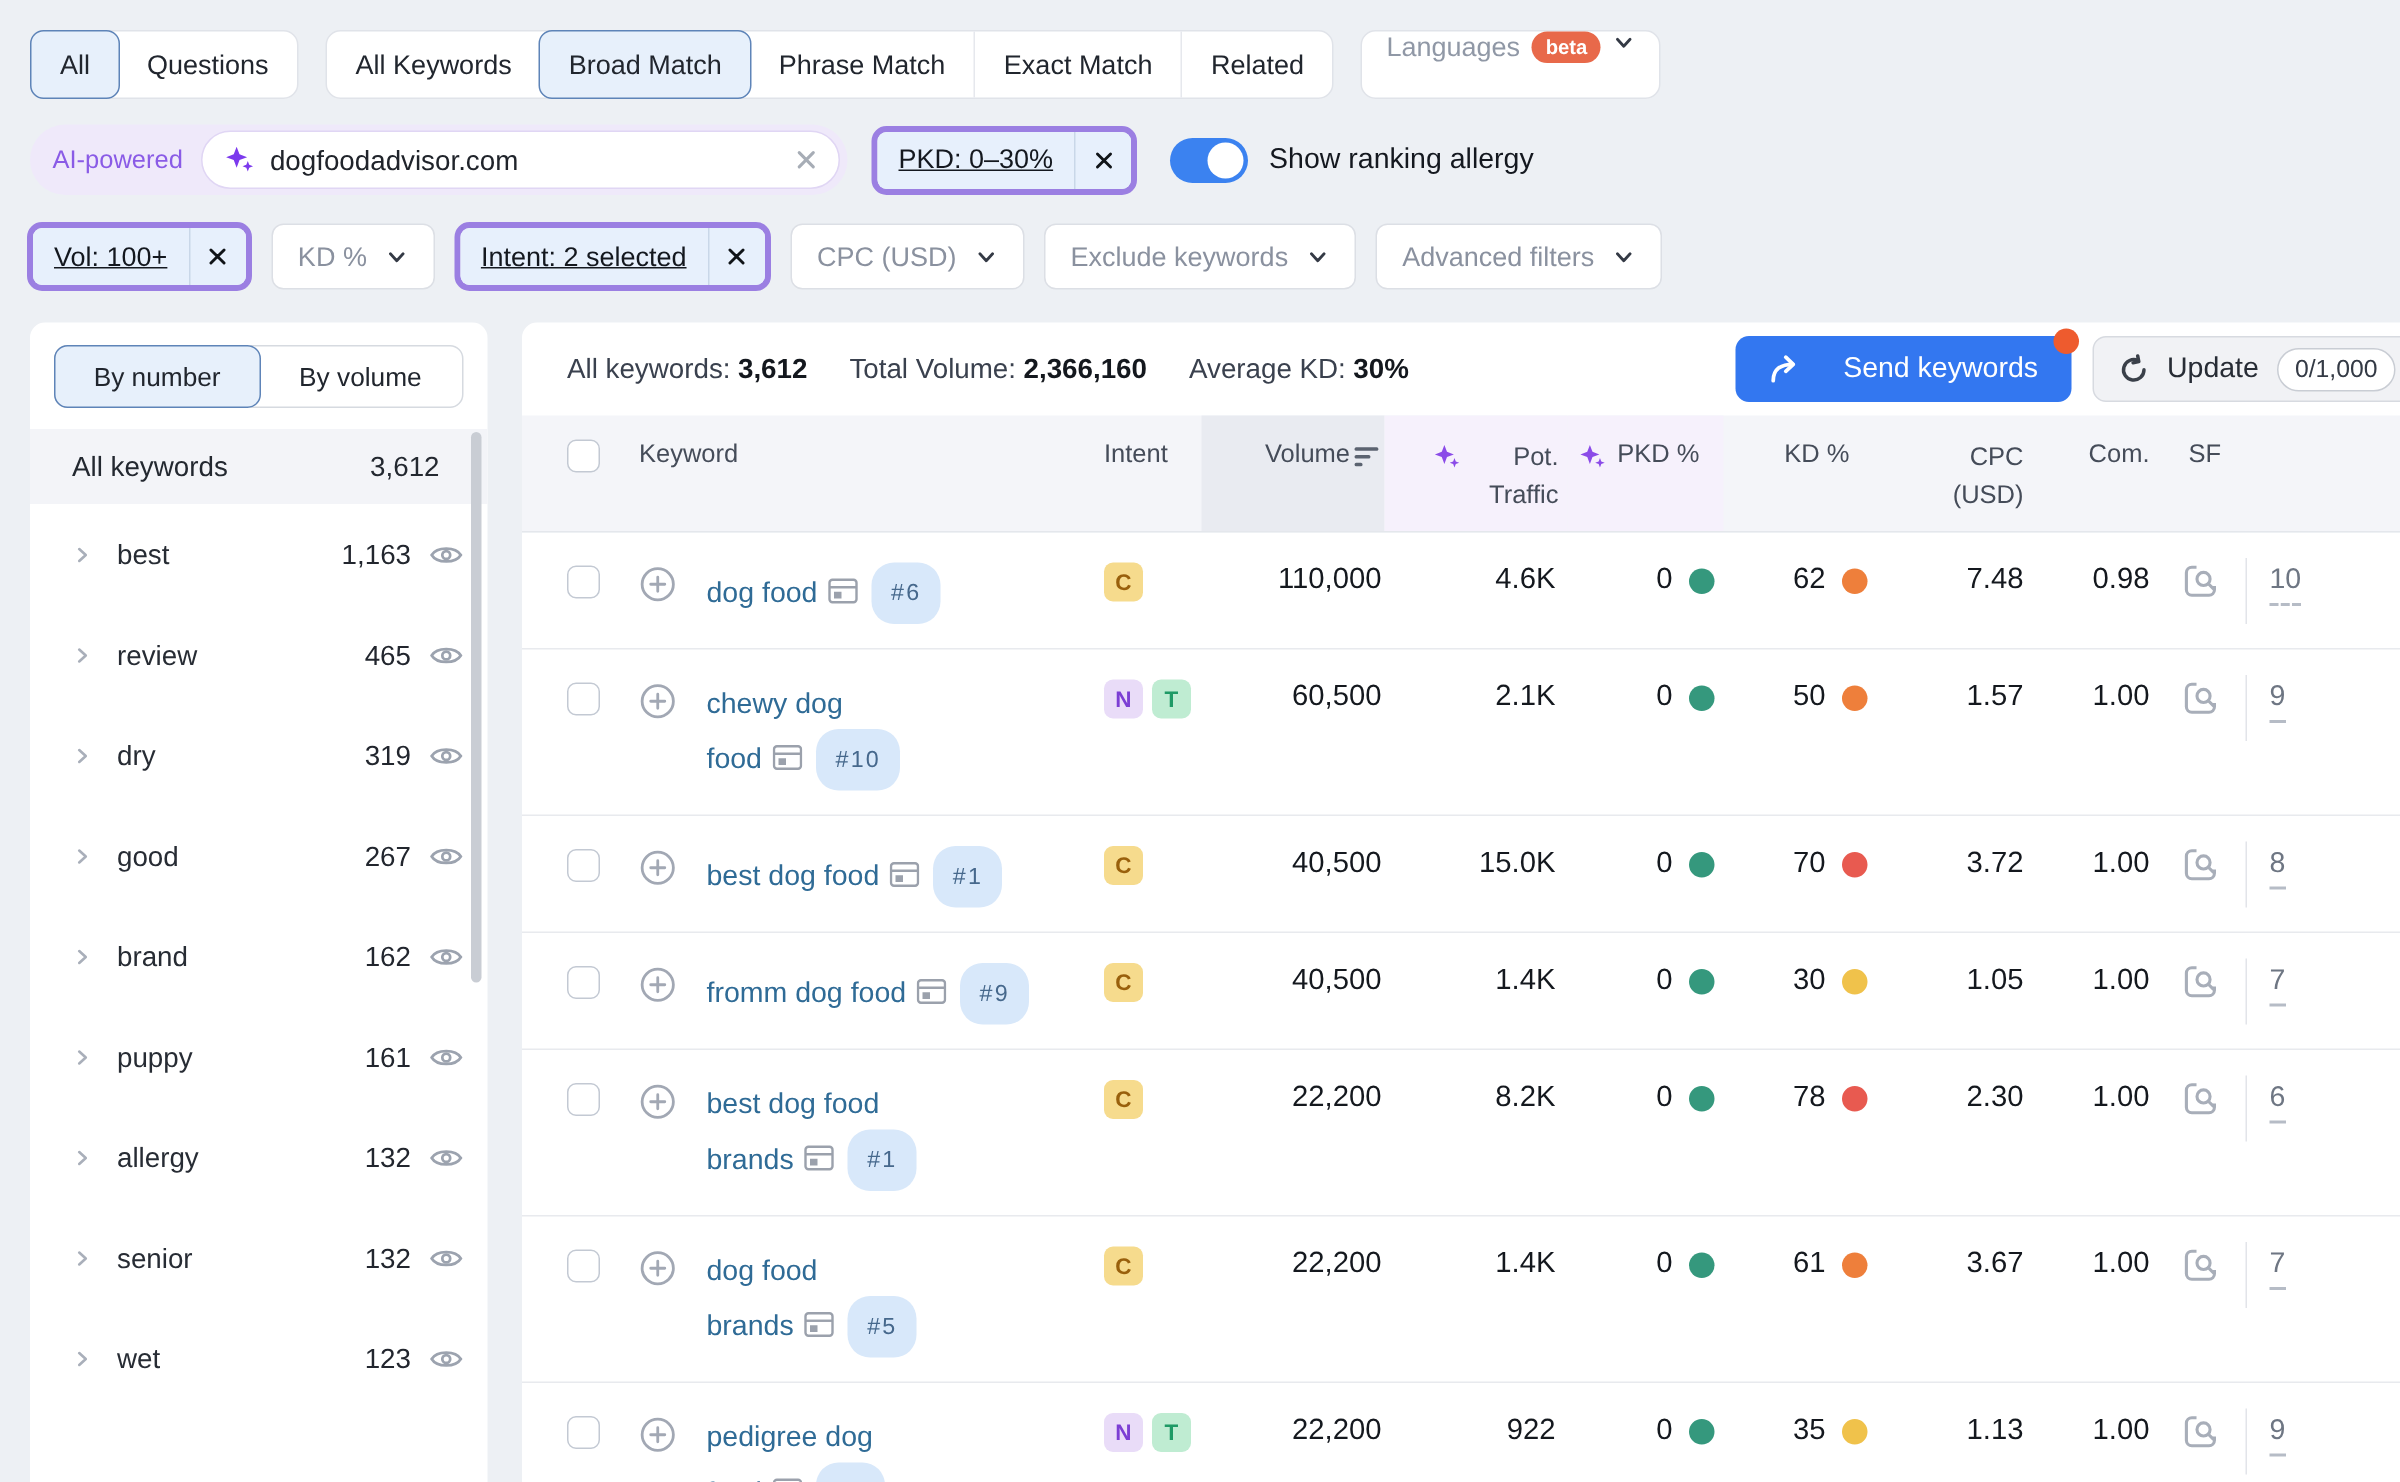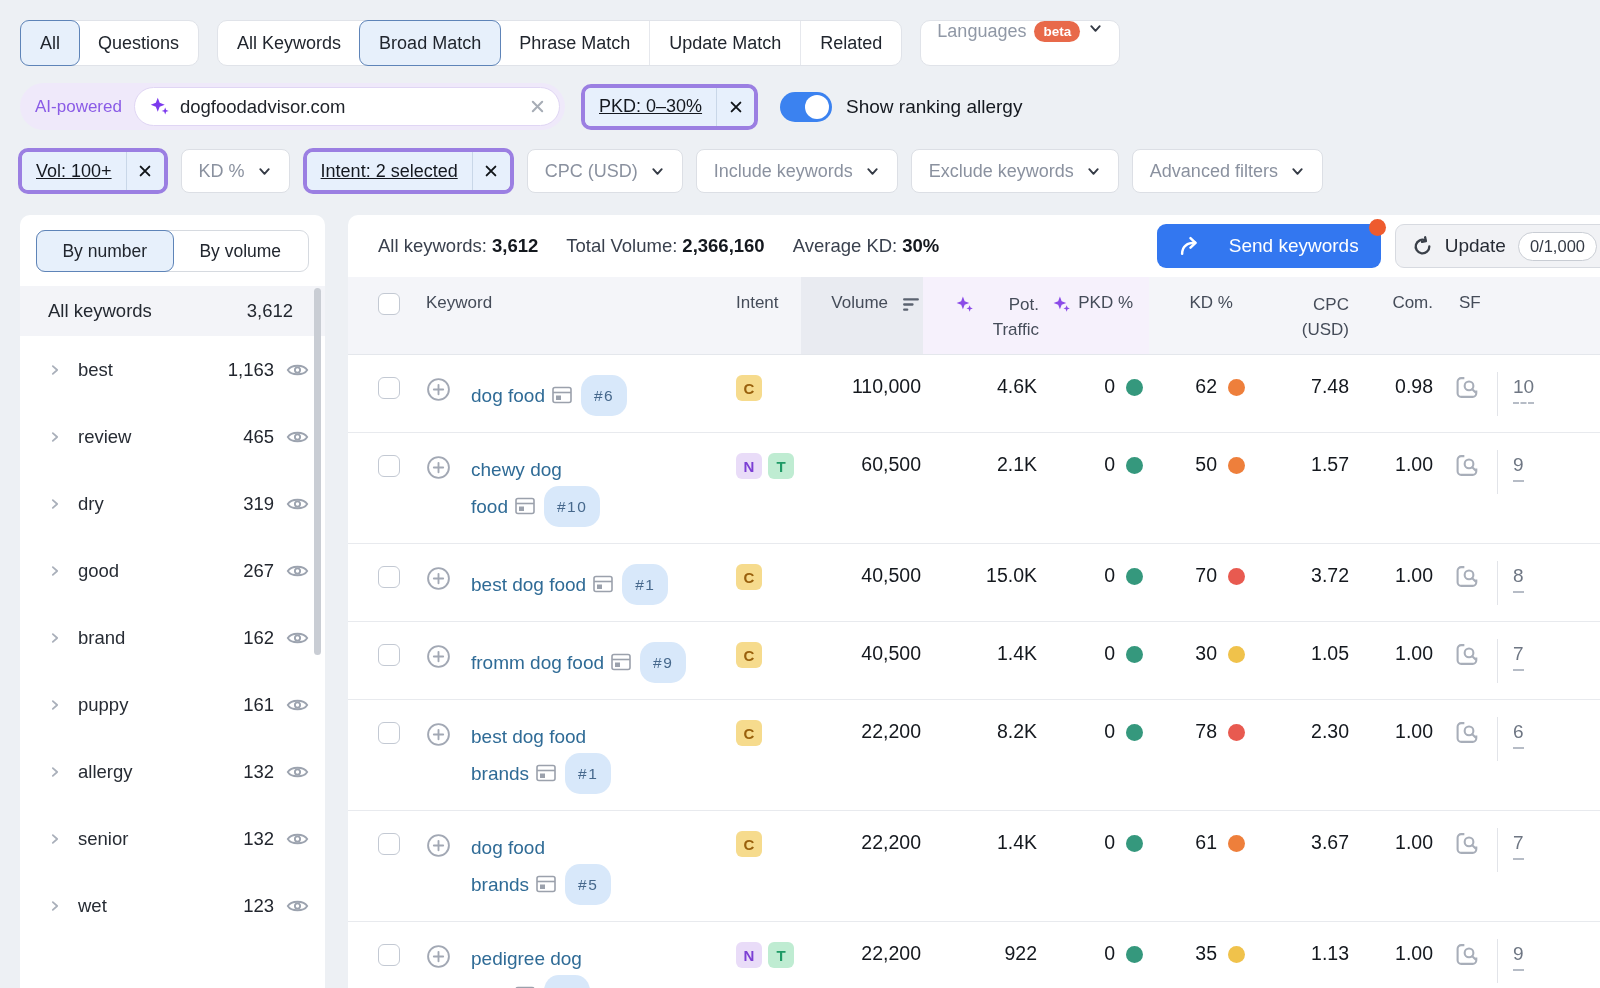--- a/index.html
+++ b/index.html
@@ -63,21 +63,21 @@
   .summary-actions { margin-left:auto; display:flex; gap:14px; align-items:center; padding-right:0; }
   .send-btn { position:relative; background:#3377f0; color:#fff; border:none; border-radius:9px; height:44px; display:flex; align-items:center; gap:27px; padding:0 22px; font-size:19px; font-family:inherit; }
   .send-dot { position:absolute; top:-5px; right:-5px; width:17px; height:17px; border-radius:50%; background:#ee5b2e; }
   .update-btn { background:#f1f2f5; border:1px solid #d7dae0; border-radius:9px; height:44px; display:flex; align-items:center; gap:12px; padding:0 14px 0 16px; font-size:19px; color:#272c35; font-family:inherit; margin-right:-12px; white-space:nowrap; }
   .update-pill { background:#fff; border:1px solid #c9cdd4; border-radius:15px; padding:4px 11px; font-size:16.5px; color:#343a45; }
 
   
   .t-row { display:grid; grid-template-columns:48px 310px 65px 122px 122px 104px 104px 96px 84px 1fr; padding-left:30px; align-items:start; }
   .t-head { background:#f4f5f9; height:78px; font-size:17px; color:#454c59; border-bottom:1px solid #e4e7ec; }
   .t-head > div { padding-top:16px; }
-  .h-vol { background:#e9ebf1; height:100%; display:flex; justify-content:flex-end; gap:14px; padding-right:2px; }
+  .h-vol { background:#e9ebf1; height:100%; display:flex; justify-content:flex-end; gap:2px; padding-right:2px; }
   .h-purple { background:#f6f1fc; height:100%; }
   .h-right { text-align:right; }
   .h-flex { display:flex; justify-content:flex-end; gap:7px; }
   .h-wrap-sm { max-width:58px; display:inline-block; text-align:right; line-height:1.45; }
   .h-wrap-cpc { max-width:56px; display:inline-block; text-align:right; line-height:1.45; }
   .sparkle { color:#8b4be8; }
   .body-row { min-height:66px; border-bottom:1px solid #e8eaee; padding-top:0; }
   .body-row > div { padding-top:20px; padding-bottom:16px; }
   .cb { width:22px; height:22px; border:1.5px solid #c3c9d3; border-radius:6px; background:#fff; margin-top:2px; }
   .t-head .cb { margin-top:0; }
@@ -160,21 +160,21 @@
 
   <div class="tabs-row">
     <div class="seg-group">
       <div class="seg-item sel">All</div>
       <div class="seg-item">Questions</div>
     </div>
     <div class="seg-group">
       <div class="seg-item">All Keywords</div>
       <div class="seg-item sel">Broad Match</div>
       <div class="seg-item">Phrase Match</div>
-      <div class="seg-item">Update Match</div>
+      <div class="seg-item">Exact Match</div>
       <div class="seg-item">Related</div>
     </div>
     <div class="lang-btn">
       <span>Languages</span>
       <span class="beta-badge">beta</span>
       <svg class="ic chev" width="15" height="15" style="color:#343a45">
           <use href="#i-chev-d"></use>
         </svg>
     </div>
   </div>
@@ -237,26 +237,20 @@
           </span>
       </div>
     </div>
     <div class="drop">
       <span>CPC (USD)</span>
       <svg class="ic chev" width="15" height="15">
           <use href="#i-chev-d"></use>
         </svg>
     </div>
     <div class="drop">
-      <span>Include keywords</span>
-      <svg class="ic chev" width="15" height="15">
-          <use href="#i-chev-d"></use>
-        </svg>
-    </div>
-    <div class="drop">
       <span>Exclude keywords</span>
       <svg class="ic chev" width="15" height="15">
           <use href="#i-chev-d"></use>
         </svg>
     </div>
     <div class="drop">
       <span>Advanced filters</span>
       <svg class="ic chev" width="15" height="15">
           <use href="#i-chev-d"></use>
         </svg>

